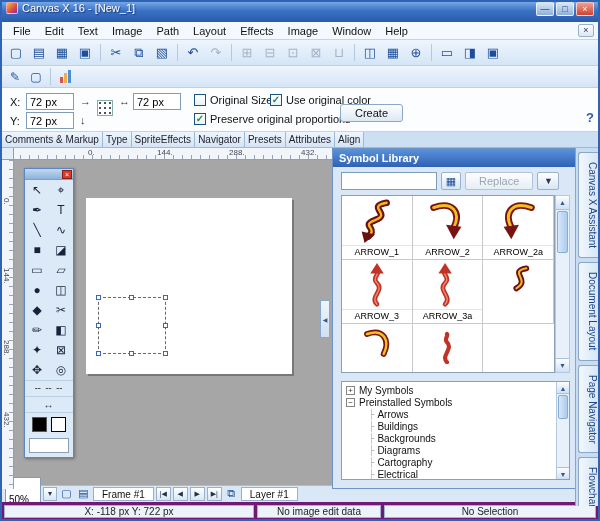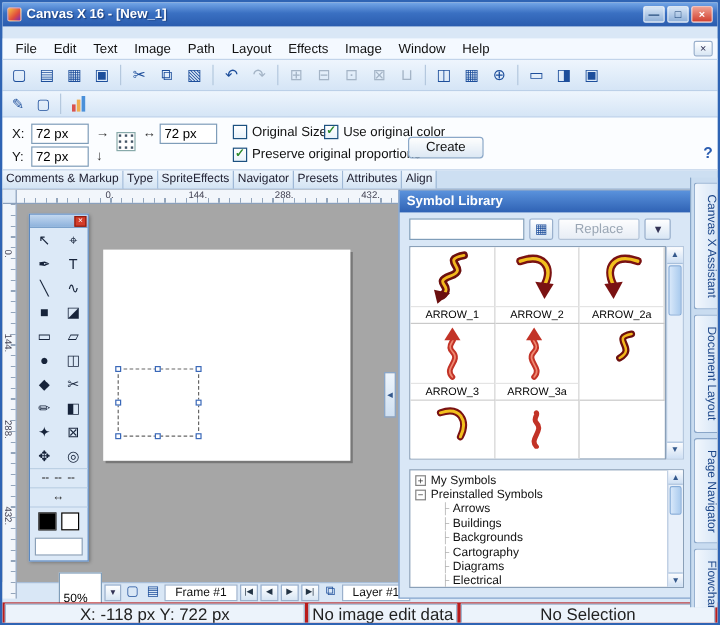--- a/index.html
+++ b/index.html
@@ -1,29 +1,29 @@
 <!DOCTYPE html>
 <html><head>
 <meta charset="utf-8">
 <style>
   * { margin:0; padding:0; box-sizing:border-box; }
   html,body { width:600px; height:521px; }
   body { font-family:"Liberation Sans", sans-serif; font-size:11px; background:#fff; }
   .window { position:relative; width:600px; height:521px; background:#d9e7f6; border:2px solid #2f64b4; overflow:hidden; }
 
   
-  .titlebar { height:20px; background:linear-gradient(#74a7e8,#3a70c2 45%,#2a5cae); display:flex; align-items:center; gap:4px; padding:0 4px; color:#fff; font-weight:bold; font-size:11px; }
+  .titlebar { height:20px; background:linear-gradient(#74a7e8,#3a70c2 45%,#2a5cae); display:flex; gap:4px; padding:0 4px; color:#fff; font-weight:normal; font-size:11px; }
   .title-icon { width:12px; height:12px; background:linear-gradient(135deg,#f5c043,#e04a3c 60%,#7a2dbb); border:1px solid #fff8; border-radius:2px; }
   .title-text { flex:1; text-shadow:1px 1px 1px #1a3c78; white-space:nowrap; overflow:hidden; }
   .winbtns { display:flex; gap:2px; }
   .winbtn { width:18px; height:14px; border:1px solid #ffffffaa; border-radius:2px; background:linear-gradient(#d8e6f6,#8fb0d8); color:#123a6e; font-size:9px; line-height:12px; text-align:center; }
   .winbtn.close { background:linear-gradient(#f0a090,#d04030); color:#fff; }
 
   
-  .menubar { height:18px; background:#f4f9ff; border-bottom:1px solid #c2d4ea; display:flex; align-items:center; padding:0 4px;margin-top:10px; }
+  .menubar { height:18px; background:#f4f9ff; border-bottom:1px solid #c2d4ea; display:flex; align-items:center; padding:0 4px; }
   .menu-item { padding:1px 7px; color:#111; }
   .menubar .spacer { flex:1; }
   .mdi-close { width:16px; height:13px; border:1px solid #9ab0cc; border-radius:2px; background:linear-gradient(#fff,#d8e6f4); text-align:center; line-height:11px; font-size:9px; color:#335; }
 
   
   .toolbar { display:flex; align-items:center; background:linear-gradient(#eef5fd,#d5e5f6); border-bottom:1px solid #bcd0e8; padding:0 3px; gap:1px; }
   #toolbar-main { height:26px; }
   #toolbar-secondary { height:22px; }
   .tbtn { width:22px; height:22px; display:flex; align-items:center; justify-content:center; color:#1d4e9b; font-size:13px; border-radius:2px; }
   #toolbar-secondary .tbtn { width:20px; height:18px; font-size:12px; }
@@ -107,26 +107,26 @@
   .tree-sb { position:absolute; right:1px; top:1px; bottom:1px; width:13px; background:#e8f0fa; border-left:1px solid #b6c8de; display:flex; flex-direction:column; }
   .tree-sb .sb-btn { height:12px; }
   .tree-sb .sb-thumb { height:24px; }
 
   
   .rtabs { position:absolute; right:0; top:146px; width:23px; height:358px; background:#c9dcf0; border-left:1px solid #88a6c8; overflow:hidden; display:flex; flex-direction:column; gap:4px; padding-top:4px; z-index:6; }
   .rtab { writing-mode:vertical-rl; margin-left:2px; width:20px; padding:9px 0; background:linear-gradient(90deg,#f2f7fd,#d7e6f6); border:1px solid #8aa6c8; border-right:none; border-radius:3px 0 0 3px; font-size:10px; color:#1c4688; text-align:center; flex:none; }
 
   
   .framebar { position:absolute; left:0; right:23px; bottom:17px; height:17px; background:#d9e7f6; border-top:1px solid #a8bed8; display:flex; align-items:center; gap:2px; padding:0 3px; font-size:10px; }
-  .zoom-val { width:36px; height:14px; background:#fff; border:1px solid #7f9db9; padding:16px 3px; line-height:12px;margin-left:44px; }
+  .zoom-val { width:36px; height:14px; background:#fff; border:1px solid #7f9db9; padding:16px 3px; line-height:12px; }
   .zoom-arrow { width:14px; height:14px; border:1px solid #9ab0cc; background:linear-gradient(#fff,#d8e6f4); font-size:8px; text-align:center; line-height:12px; color:#335; }
   .fb-icon { width:15px; height:14px; color:#1d4e9b; font-size:11px; text-align:center; line-height:13px; }
   .ftab { background:#fff; border:1px solid #9ab0cc; height:14px; display:flex; align-items:center; padding:0 8px; color:#111; }
   .navbtn { min-width:15px; height:14px; border:1px solid #9ab0cc; background:linear-gradient(#fff,#d8e6f4); color:#234; font-size:7px; text-align:center; line-height:12px; padding:0 2px; }
-  .statusbar { position:absolute; left:0; right:0; bottom:0; height:17px; background:#b91c1c; display:flex; gap:3px; padding:1px 2px; font-size:14px; align-items:flex-start; }
+  .statusbar { position:absolute; left:0; right:0; bottom:0; height:17px; background:#701a75; display:flex; gap:3px; padding:1px 2px; font-size:10px; align-items:flex-end; }
   .scell { border:1px solid #9fb6d0; background:#ecf3fb; display:flex; align-items:center; justify-content:center; color:#222; }
   .scell.c1 { width:250px; } .scell.c2 { width:212px; } .scell.c3 { flex:1; }
 </style>
 </head>
 <body>
 
 <div class="window">
 
   <div class="titlebar">
     <span class="title-icon"></span>
@@ -499,24 +499,24 @@
             <div class="tree-row child">
               <span>Arrows</span>
             </div>
             <div class="tree-row child">
               <span>Buildings</span>
             </div>
             <div class="tree-row child">
               <span>Backgrounds</span>
             </div>
             <div class="tree-row child">
+              <span>Diagrams</span>
+            </div>
+            <div class="tree-row child">
               <span>Cartography</span>
-            </div>
-            <div class="tree-row child">
-              <span>Diagrams</span>
             </div>
             <div class="tree-row child">
               <span>Electrical</span>
             </div>
           </div>
         <div class="tree-sb">
           <span class="sb-btn">▲</span>
           <span class="sb-thumb"></span>
           <span class="sb-btn bottom">▼</span>
         </div>

